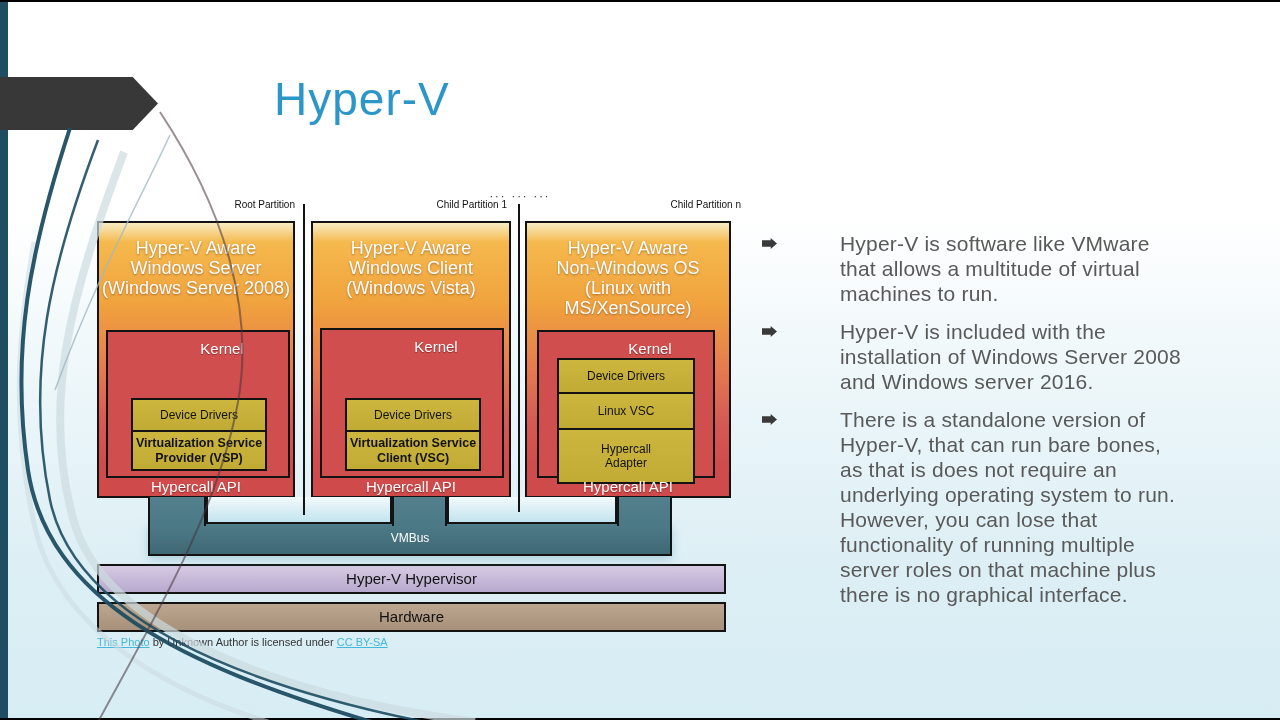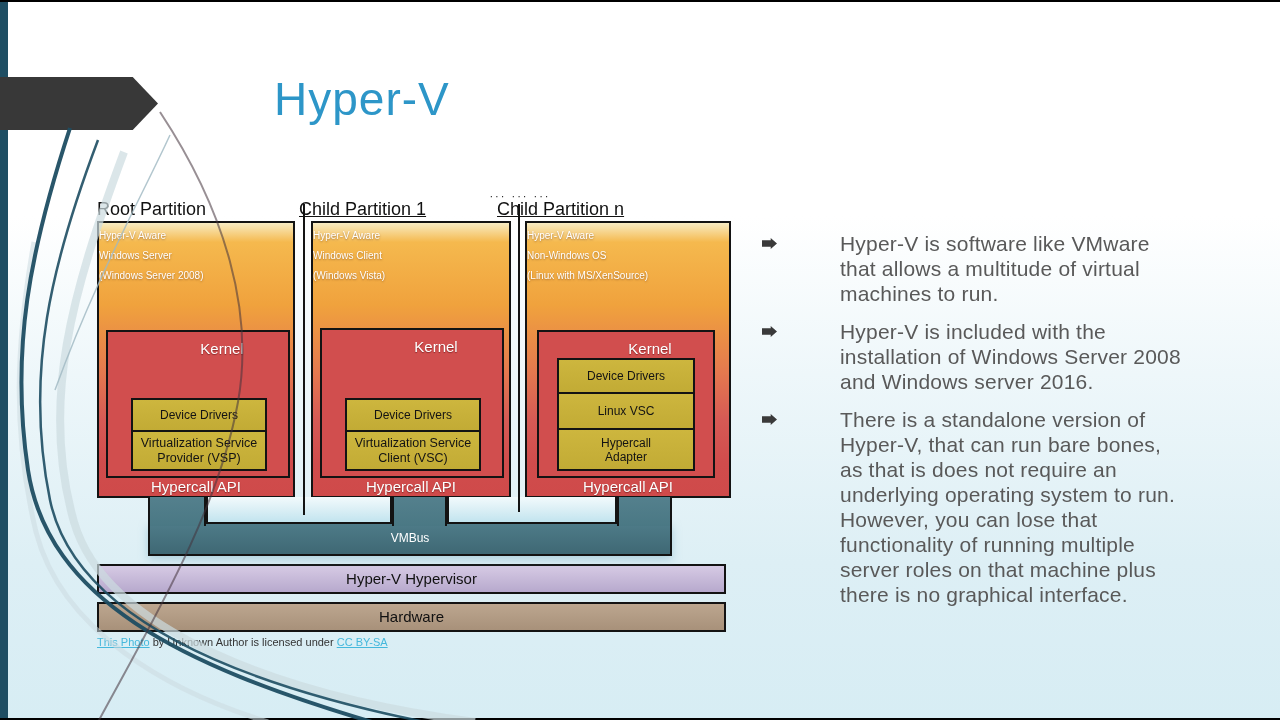--- a/index.html
+++ b/index.html
@@ -9,33 +9,33 @@
     background:linear-gradient(180deg,#ffffff 0%,#ffffff 30%,#eef7fa 52%,#ddeff5 78%,#d7edf4 100%);
   }
   .edge{position:absolute;left:0;width:1280px;height:2px;background:#000;}
   #edge-top{top:0;} #edge-bottom{bottom:0;}
   #leftbar{position:absolute;left:0;top:0;width:8px;height:720px;background:#1f4e63;}
   #title-arrow{position:absolute;left:0;top:77px;width:158px;height:53px;background:#383838;
     clip-path:polygon(0 0,84% 0,100% 50%,84% 100%,0 100%);}
   #page-title{position:absolute;left:274px;top:72px;font-size:46px;letter-spacing:1px;color:#2d96c8;}
 
   
-  .plabel{position:absolute;top:199px;font-size:18px;color:#111;text-align:left;}
+  .plabel{position:absolute;top:199px;font-size:10px;color:#111;text-align:right;}
   #dots{position:absolute;left:468px;top:190px;width:104px;text-align:center;font-size:11px;letter-spacing:2px;color:#222;}
   .partition{position:absolute;top:221px;height:277px;box-sizing:border-box;border:2px solid #131313;
     background:linear-gradient(180deg,#f8ecc3 0%,#f5b94e 7%,#f0a23d 30%,#e4784f 55%,#d65a55 72%,#d04c4c 88%,#cf4a4a 100%);}
-  .os{margin-top:3px;text-align:left;color:#fff;font-size:10px;line-height:20px;
+  .os{margin-top:15px;text-align:center;color:#fff;font-size:18px;line-height:20px;
     text-shadow:0 1px 2px rgba(110,60,30,.55);}
   .kernel{position:absolute;box-sizing:border-box;border:2px solid #131313;background:#d14e4e;}
   .kernel-label{margin-top:8px;text-align:center;color:#fff;font-size:15px;text-shadow:0 1px 1px rgba(90,20,20,.6);margin-left:48px;}
   .ystack{position:absolute;}
   .ycell{box-sizing:border-box;border:2px solid #131313;background:linear-gradient(180deg,#cdb63e,#c2ab35);
     display:flex;align-items:center;justify-content:center;text-align:center;color:#131313;margin-top:-2px;}
   .ycell:first-child{margin-top:0;}
-  .fs14{font-size:12px;} .fs12{font-size:12.5px;line-height:15px;}
+  .fs14{font-size:12px;} .fs12{font-size:12.5px;line-height:15px;font-weight:bold;}
   .narrow{width:86px;}
   .hypercall{position:absolute;bottom:1px;left:0;width:100%;text-align:center;color:#fff;font-size:15px;
     text-shadow:0 1px 1px rgba(90,20,20,.6);}
   .divider{position:absolute;width:2px;background:#131313;}
   .tooth{position:absolute;top:497px;height:29px;box-sizing:border-box;
     border-left:2px solid #131313;border-right:2px solid #131313;
     background:linear-gradient(180deg,#54808d,#4a7884);z-index:3;}
   .cutout{position:absolute;top:497px;height:27px;box-sizing:border-box;
     border:2px solid #131313;border-top:none;
     background:linear-gradient(180deg,#f2fafc 0%,#ddf0f6 45%,#c2e4ef 100%);z-index:2;}
@@ -62,22 +62,22 @@
 </head>
 <body>
 
 <div id="slide">
 
   <div id="leftbar"></div>
   <div id="title-arrow"></div>
   <div id="page-title">Hyper-V</div>
 
   <div class="plabel" style="left:97px;width:198px;">Root Partition</div>
-  <div class="plabel" style="left:299px;width:200px;text-decoration:underline;">Child Partition 1</div>
-  <div class="plabel" style="left:497px;width:206px;text-decoration:underline;">Child Partition n</div>
+  <div class="plabel" style="left:307px;width:200px;">Child Partition 1</div>
+  <div class="plabel" style="left:535px;width:206px;">Child Partition n</div>
   <div id="dots">··· ··· ···</div>
 
   <div class="partition" style="left:97px;width:198px;">
     <div class="os">
       <div>Hyper-V Aware</div>
       <div>Windows Server</div>
       <div>(Windows Server 2008)</div>
     </div>
     <div class="kernel" style="left:7px;top:107px;width:184px;height:148px;">
       <div class="kernel-label">Kernel</div>
@@ -109,21 +109,21 @@
     <div class="os">
       <div>Hyper-V Aware</div>
       <div>Non-Windows OS</div>
       <div>(Linux with MS/XenSource)</div>
     </div>
     <div class="kernel" style="left:10px;top:107px;width:178px;height:148px;">
       <div class="kernel-label">Kernel</div>
       <div class="ystack" style="left:18px;top:26px;width:138px;">
         <div class="ycell fs14" style="height:36px;">Device Drivers</div>
         <div class="ycell fs14" style="height:38px;">Linux VSC</div>
-        <div class="ycell fs14" style="height:43px;">
+        <div class="ycell fs14" style="height:56px;">
             <span class="narrow">Hypercall Adapter</span>
           </div>
       </div>
     </div>
     <div class="hypercall">Hypercall API</div>
   </div>
 
   <div id="vmbus">VMBus</div>
   <div class="tooth" style="left:148px;width:58px;"></div>
   <div class="tooth" style="left:392px;width:55px;"></div>

